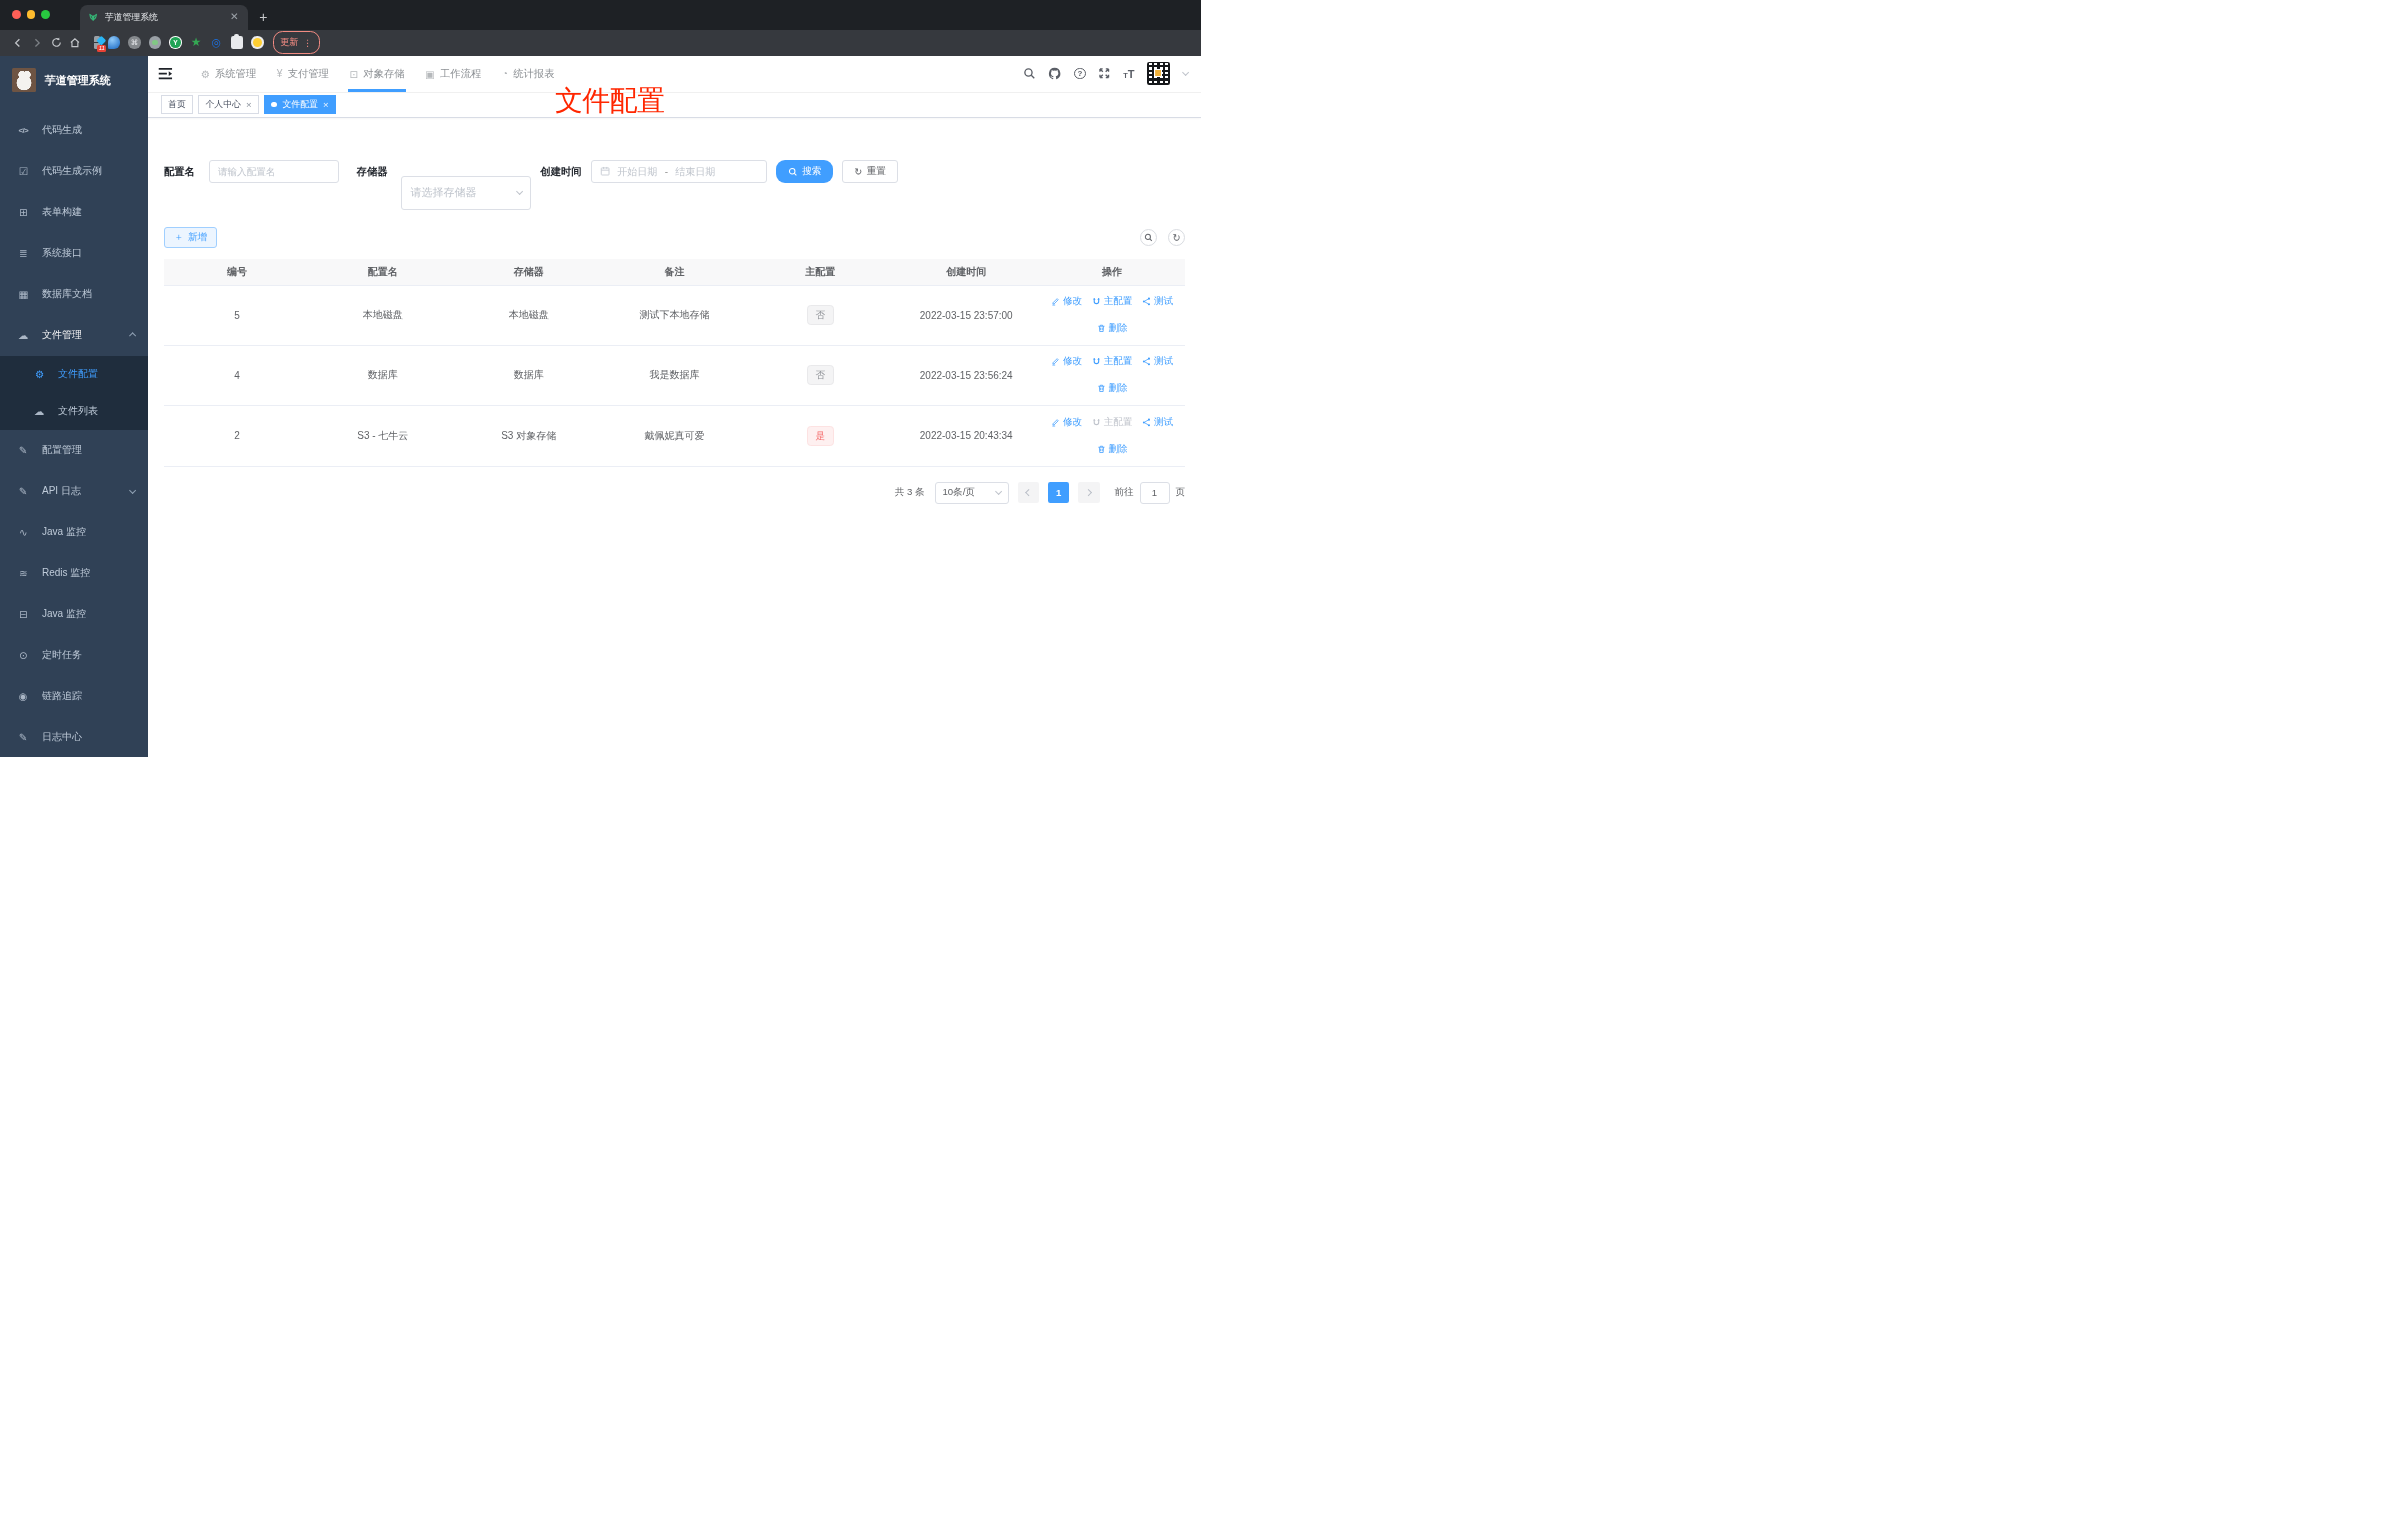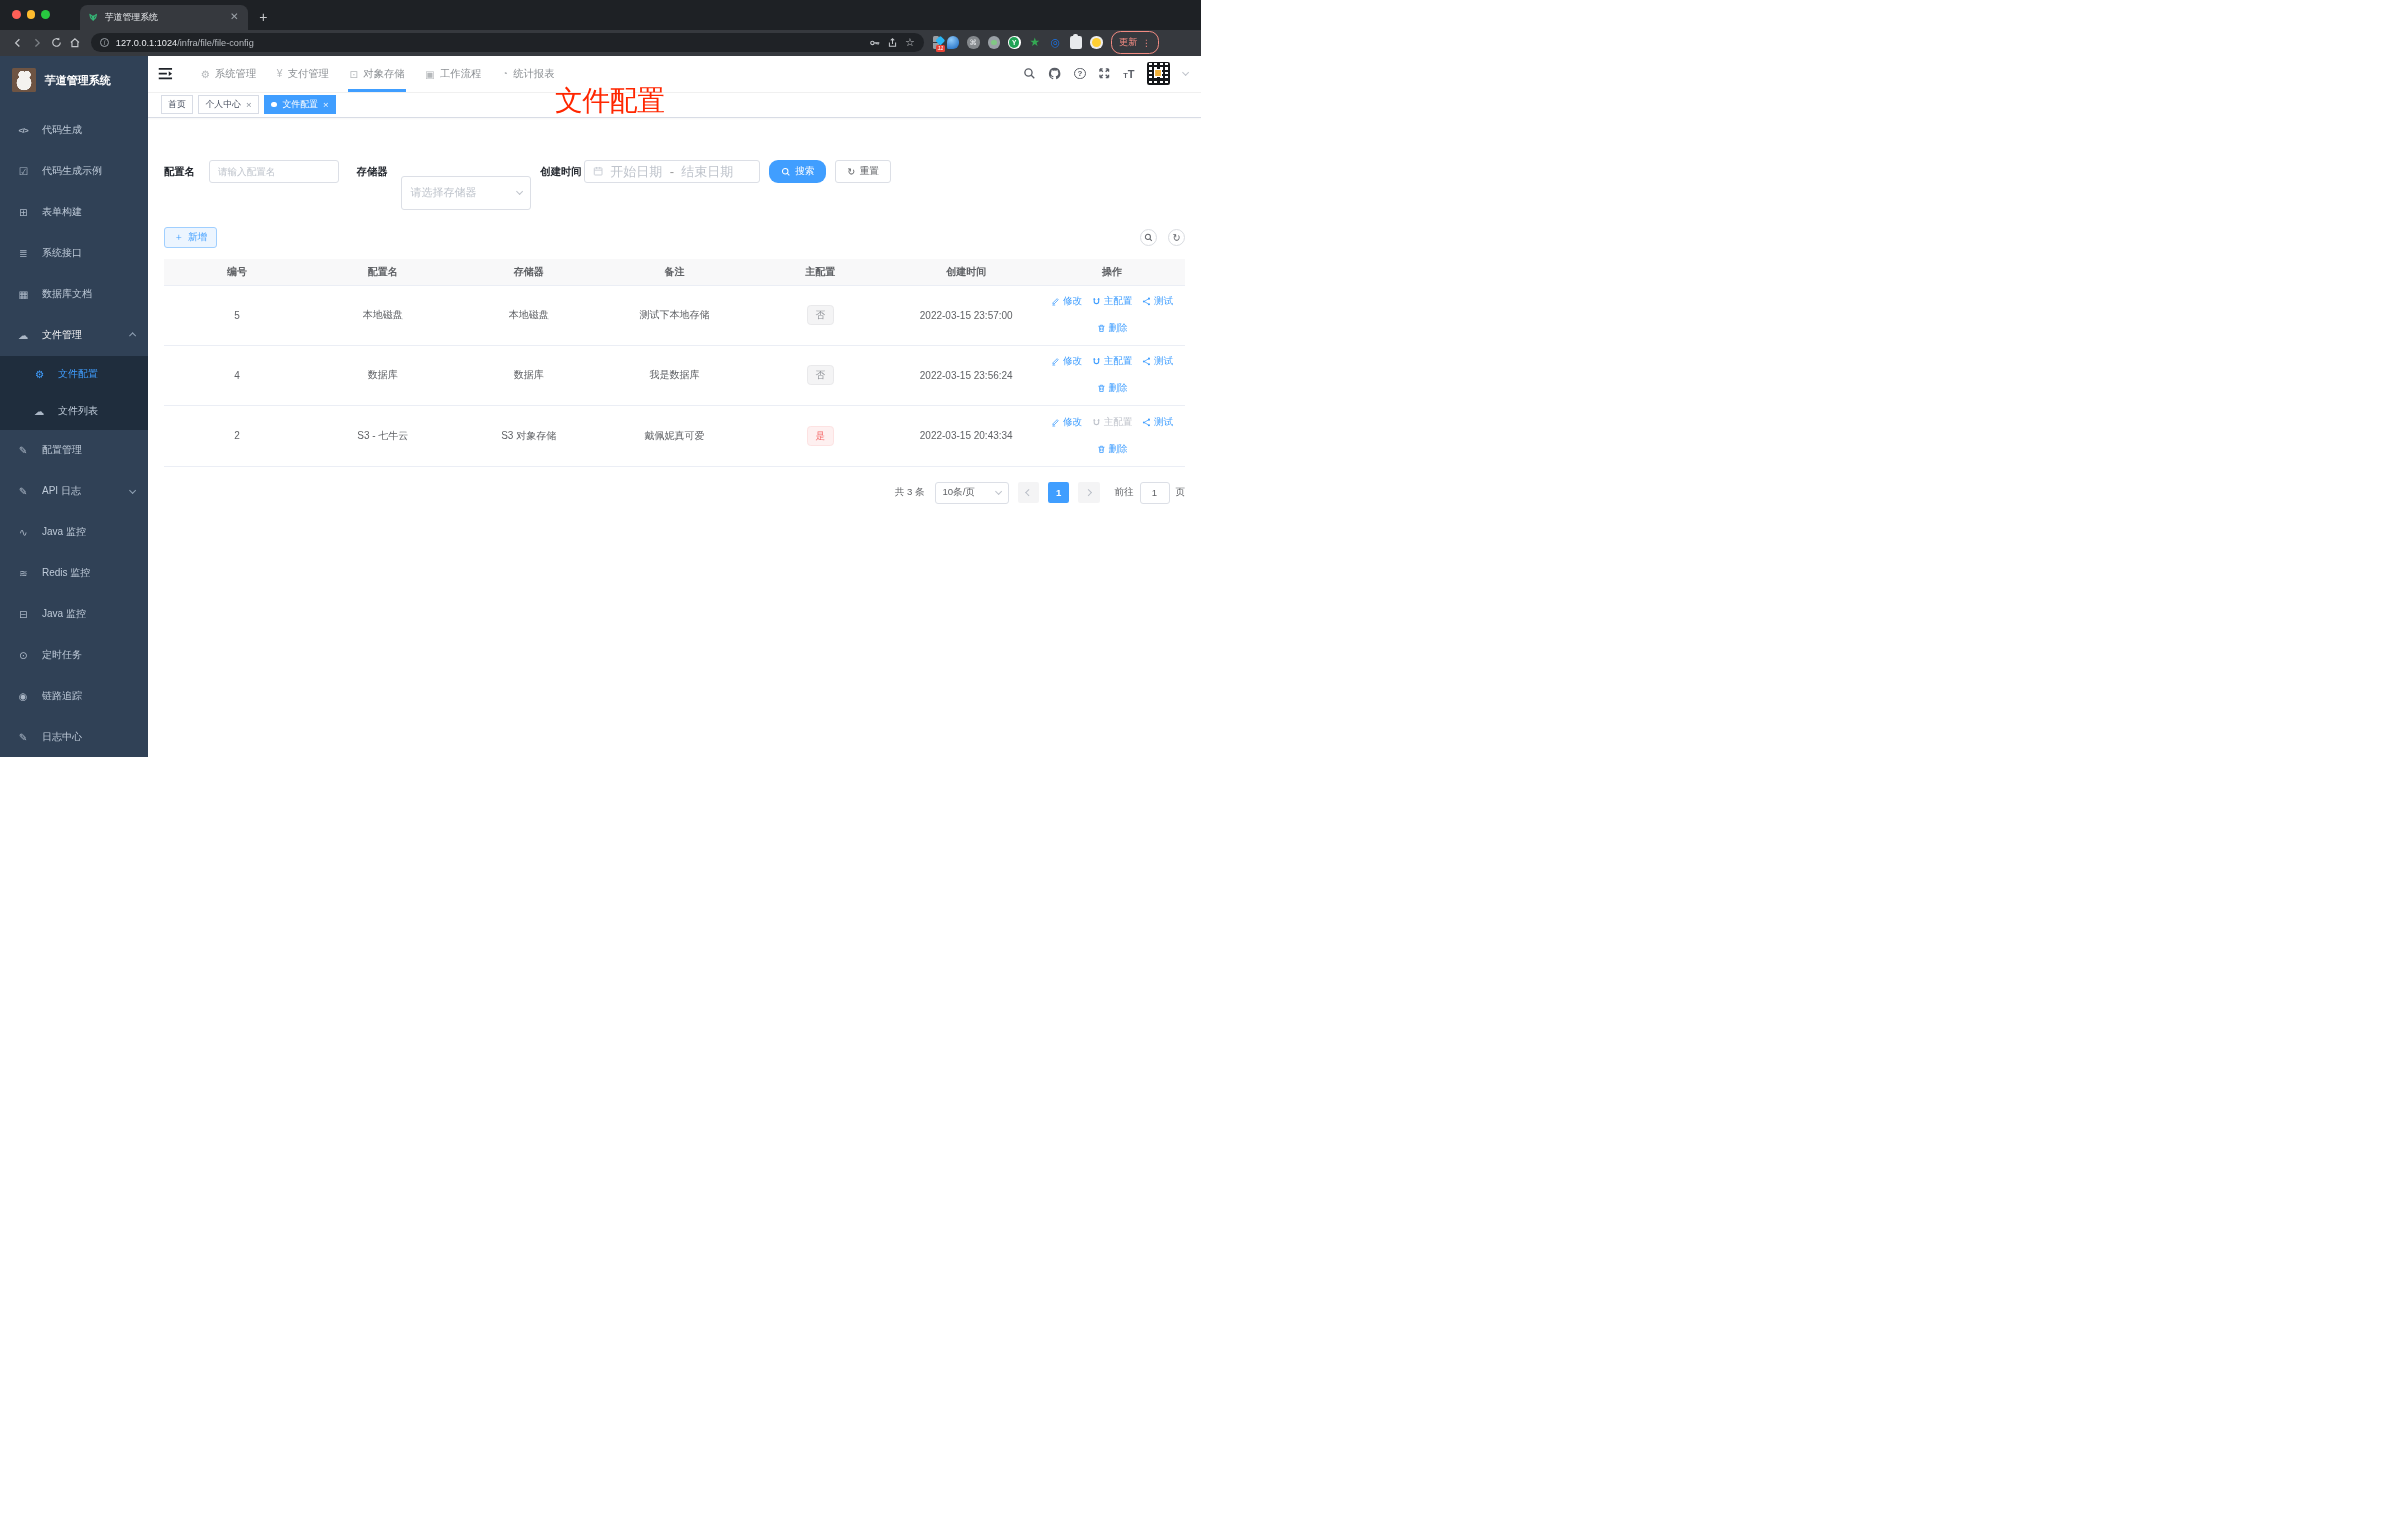--- a/index.html
+++ b/index.html
@@ -98,21 +98,21 @@
   .annotation { position:absolute; left:407px; top:26.6px; font-size:28px; color:#ff2600; z-index:20; font-weight:500; letter-spacing:-0.7px; pointer-events:none; }
 
   
   .content { flex:1; padding:16px 16px 0; position:relative; }
   .filter-row { display:flex; align-items:center; }
   .f-label { font-size:10.3px; font-weight:bold; color:#23272e; white-space:nowrap; }
   .inp { height:23px; border:0.7px solid #dcdfe6; border-radius:3px; padding:0 8px; font-size:9.6px; color:#606266; outline:none; font-family:inherit; }
   .inp::placeholder { color:#bfc4cc; }
   .name-inp { width:130px; margin-left:14px; }
   .sel { width:130px; height:23px; border:0.7px solid #dcdfe6; border-radius:3px; margin-left:14px; display:flex; align-items:center; justify-content:space-between; padding:16px 8px; color:#bfc4cc; font-size:11px; cursor:pointer;margin-top:42px; }
-  .daterange { width:176px; height:23px; border:0.7px solid #dcdfe6; border-radius:3px; margin-left:2px; display:flex; align-items:center; gap:7.4px; padding:0 8px; color:#bfc4cc; font-size:13px; cursor:pointer; }
+  .daterange { width:176px; height:23px; border:0.7px solid #dcdfe6; border-radius:3px; margin-left:9px; display:flex; align-items:center; gap:7.4px; padding:0 8px; color:#bfc4cc; font-size:10px; cursor:pointer; }
   .cal-ico { color:#c6cbd3; }
   .gap24 { width:17.7px; } .gap12 { width:8.9px; }
   .btn { height:23px; border-radius:3px; font-size:9.6px; display:inline-flex; align-items:center; gap:4.4px; padding:0 11px; cursor:pointer; border:0.7px solid transparent; white-space:nowrap; }
   .btn-search { background:#409eff; color:#fff; margin-left:9.6px;border-radius:9px; }
   .btn-reset { background:#fff; border-color:#dcdfe6; color:#606266; margin-left:8.9px; }
 
   .action-row { display:flex; align-items:center; margin-top:17px; }
   .btn-add { height:21.4px; background:#ecf5ff; border:0.7px solid #a0cfff; color:#409eff; padding:0 8.9px; }
   .round-btns { margin-left:auto; display:flex; gap:11px; }
   .rbtn { width:17px; height:17px; border:0.7px solid #d9dce1; border-radius:50%; display:flex; align-items:center; justify-content:center; color:#63666b; font-size:9.6px; cursor:pointer; background:#fff; }
@@ -182,38 +182,20 @@
       <svg width="11" height="11" viewBox="0 0 16 16">
           <path d="M13.5 8a5.5 5.5 0 1 1-1.7-4" stroke="currentColor" stroke-width="1.7" fill="none"></path>
           <path d="M12 .8v3.6H8.4z" fill="currentColor"></path>
         </svg>
     </span>
     <span class="tb-ico">
       <svg width="11.8" height="11.8" viewBox="0 0 16 16">
           <path d="M2.5 7.5 8 2.5l5.5 5M4 7v6h8V7" stroke="currentColor" stroke-width="1.6" fill="none"></path>
         </svg>
     </span>
-    <div class="urlbar">
-      <span class="info-ico">i</span>
-      <span class="url"><span>127.0.0.1:1024</span><span class="path">/infra/file/file-config</span></span>
-      <span class="url-spacer"></span>
-      <span class="omni-ico">
-        <svg width="11.8" height="11.8" viewBox="0 0 16 16">
-            <circle cx="4.6" cy="8" r="2.3" stroke="currentColor" stroke-width="1.5" fill="none"></circle>
-            <path d="M7 8h7M12.3 8v2.6M9.8 8v2" stroke="currentColor" stroke-width="1.5" fill="none"></path>
-          </svg>
-      </span>
-      <span class="omni-ico">
-        <svg width="11" height="11" viewBox="0 0 16 16">
-            <path d="M8 10V2.8M5.5 5 8 2.5 10.5 5" stroke="currentColor" stroke-width="1.5" fill="none"></path>
-            <path d="M3.5 8v5.5h9V8" stroke="currentColor" stroke-width="1.5" fill="none"></path>
-          </svg>
-      </span>
-      <span class="star-glyph">☆</span>
-    </div>
     <div class="extbar">
       <span class="ext ext-grid">
         <i class="ext-diamond"></i>
         <i class="ext-badge">11</i>
       </span>
       <span class="ext ext-balloon"></span>
       <span class="ext ext-cmd">⌘</span>
       <span class="ext ext-graydot">
           <i></i>
         </span>

